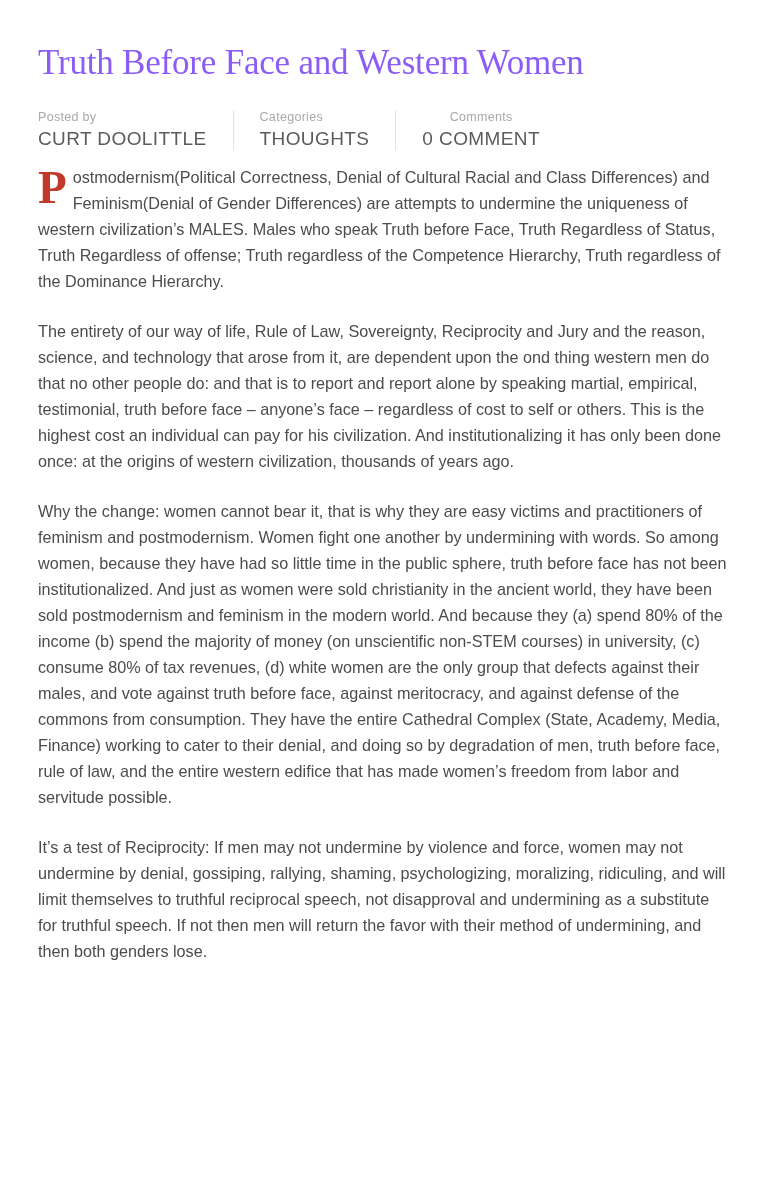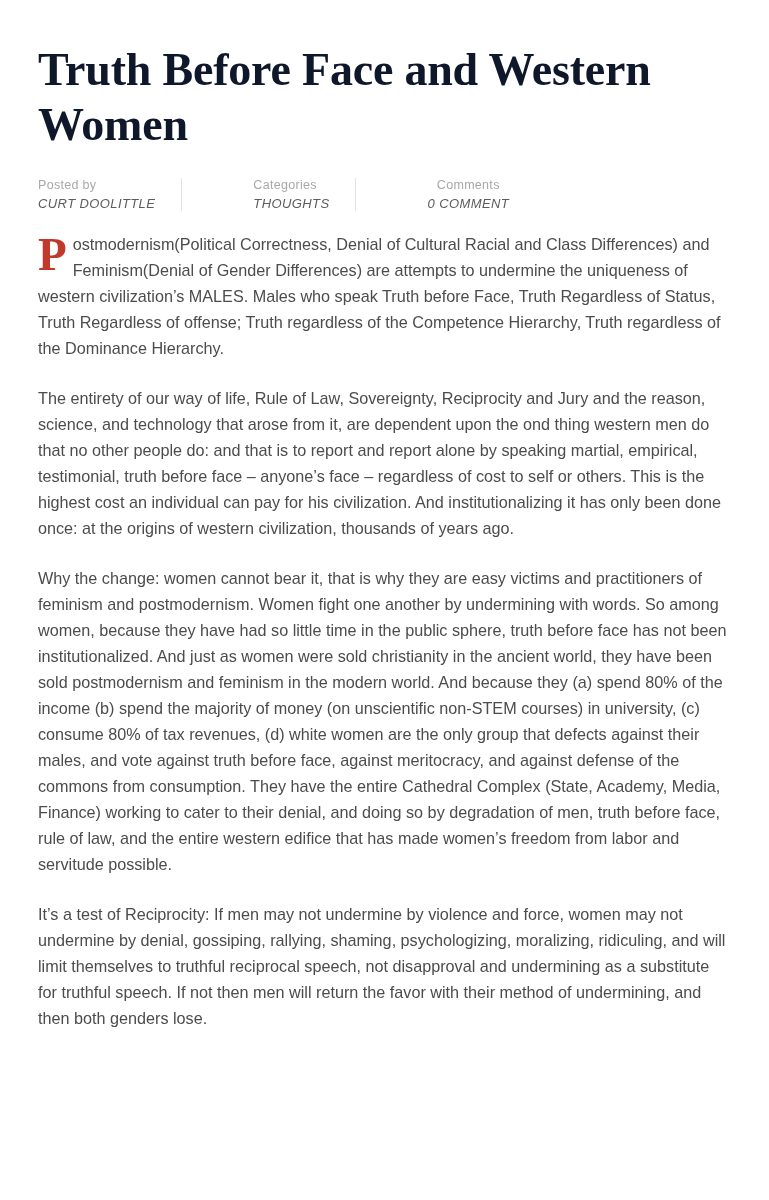--- a/index.html
+++ b/index.html
@@ -14,32 +14,31 @@
     color: #4a4a4a;
   }
   .page {
     width: 769px;
     min-height: 1200px;
     background: #ffffff;
     padding: 30px 38px 0 38px;
   }
   .post-title {
     font-family: "Liberation Serif", serif;
-    font-weight: bold;
-    font-size: 46px;
+    font-weight: normal;
+    font-size: 35px;
     line-height: 1.2;
-    color: #0f172a;
+    color: #8b5cf6;
     letter-spacing: -0.2px;
     margin: 12px 0 26px 0;
   }
   .meta-bar {
     display: flex;
     align-items: stretch;
-    margin: 0 0 20px 0;
-    gap: 45px;
+    margin: 0 0 14px 0;
   }
   .meta-block {
     padding-right: 26px;
     margin-right: 26px;
     border-right: 1px solid #e2e2e2;
     min-width: 0;
   }
   .meta-block:last-child {
     border-right: none;
     margin-right: 0;
@@ -47,26 +46,25 @@
     text-align: center;
   }
   .meta-label {
     font-size: 12.5px;
     color: #a8a8a8;
     letter-spacing: 0.3px;
     margin-bottom: 4px;
     white-space: nowrap;
   }
   .meta-value {
-    font-size: 13px;
+    font-size: 19px;
     color: #5c5c5c;
     letter-spacing: 0.4px;
     text-transform: uppercase;
     white-space: nowrap;
-    font-style: italic;
   }
   .meta-value.link {
     color: #5c5c5c;
     text-decoration: none;
   }
   .content p {
     font-size: 16.2px;
     line-height: 26px;
     color: #4c4c4c;
     margin: 0 0 24px 0;

